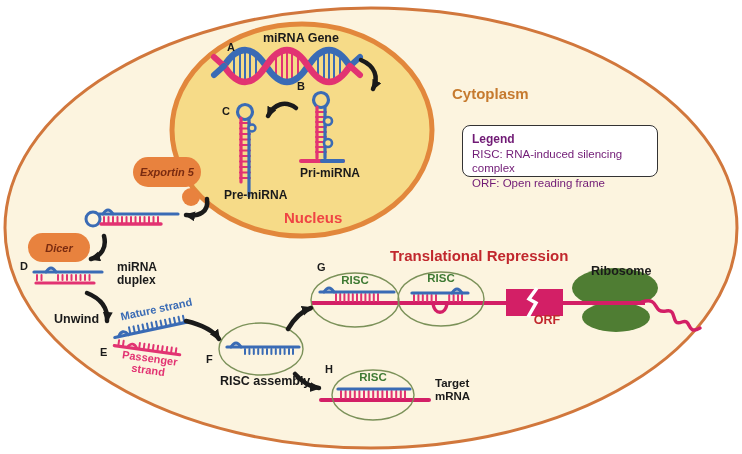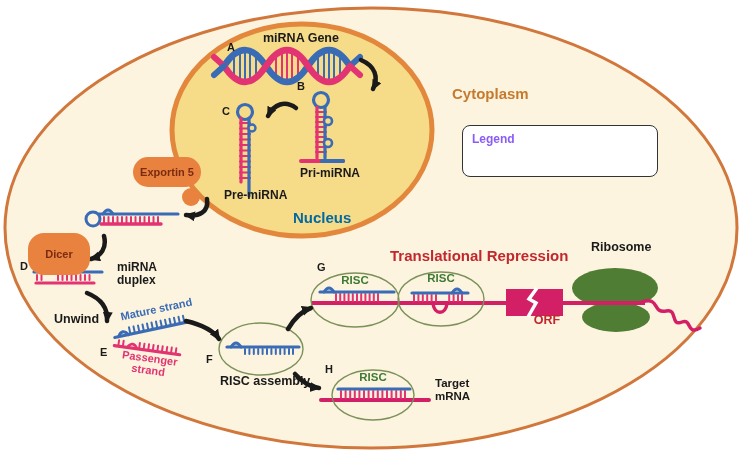--- a/index.html
+++ b/index.html
@@ -4,32 +4,32 @@
 <style>
   html,body{margin:0;padding:0;background:#ffffff;}
   .stage{
     position:relative;width:742px;height:454px;overflow:hidden;
     background:#ffffff;font-family:"Liberation Sans",sans-serif;
   }
   .stage svg{position:absolute;left:0;top:0;}
   .lbl{position:absolute;font-weight:bold;color:#1a1a1a;white-space:nowrap;line-height:1.12;}
   .step{font-size:11px;}
   .region{font-size:15px;color:#c67a2e;}
-  .nucleus-lbl{color:#0369a1;margin-left:9px;}
+  .nucleus-lbl{color:#ef4444;}
   .red{color:#c1272d;margin-left:12px;}
   .green{color:#3e7a33;}
   .blob{
     position:absolute;background:#e8823e;border-radius:16px;
     display:flex;align-items:center;justify-content:center;
-    color:#7a2b10;font-weight:bold;font-size:11px;
+    color:#7a2b10;font-weight:bold;font-size:11px;font-style:italic;
   }
   .legend-box{
     position:absolute;left:462px;top:125px;width:196px;height:52px;
     background:#ffffff;border:1.5px solid #333;border-radius:8px;
-    padding:6px 9px;box-sizing:border-box;color:#8b5cf6;
+    padding:6px 9px;box-sizing:border-box;color:#701a75;
   }
   .legend-box .t{font-weight:bold;font-size:12px;margin-bottom:1px;}
   .legend-box .l{font-size:11.5px;line-height:1.25;}
   .two-line span{display:block;}
   .ctr{text-align:center;}
 </style>
 </head>
 <body>
 
 <div class="stage">
@@ -157,21 +157,21 @@
       <path d="M87,293 C102,299 108,309 107,321" marker-end="url(#ah)"></path>
       <path d="M186,321 C203,325 213,330 219,339" marker-end="url(#ah)"></path>
       <path d="M288,329 C295,317 302,311 311,308" marker-end="url(#ah)"></path>
       <path d="M295,374 C303,383 310,387 319,388" marker-end="url(#ah)"></path>
     </g>
   </svg>
 
   <div class="blob" style="left:133px;top:157px;width:68px;height:30px;">
     <span>Exportin 5</span>
   </div>
-  <div class="blob" style="left:28px;top:233px;width:62px;height:42px;">
+  <div class="blob" style="left:28px;top:233px;width:62px;height:29px;">
     <span>Dicer</span>
   </div>
 
   <div class="lbl region" style="left:452px;top:42px;margin-top:44px;">Cytoplasm</div>
   <div class="lbl region nucleus-lbl" style="left:284px;top:210px;">Nucleus</div>
 
   <div class="lbl" style="left:263px;top:31px;font-size:12.5px;">miRNA Gene</div>
   <div class="lbl" style="left:300px;top:167px;font-size:12px;">Pri-miRNA</div>
   <div class="lbl" style="left:224px;top:189px;font-size:12px;">Pre-miRNA</div>
 
@@ -196,23 +196,25 @@
   </div>
   <div class="lbl" style="left:220px;top:374px;font-size:12.5px;">RISC assembly</div>
 
   <div class="lbl green ctr" style="left:333px;top:274px;width:44px;font-size:11.5px;">RISC</div>
   <div class="lbl green ctr" style="left:419px;top:272px;width:44px;font-size:11.5px;">RISC</div>
   <div class="lbl green ctr" style="left:351px;top:371px;width:44px;font-size:11.5px;">RISC</div>
 
   <div class="lbl red" style="left:378px;top:248px;font-size:15px;">Translational Repression</div>
 
   <div class="lbl red ctr" style="left:518px;top:313px;width:34px;font-size:12.5px;">ORF</div>
-  <div class="lbl" style="left:591px;top:240px;font-size:12.5px;">Ribosome</div>
+  <div class="lbl" style="left:591px;top:264px;font-size:12.5px;">Ribosome</div>
   <div class="lbl two-line" style="left:435px;top:377px;font-size:11.5px;">
     <span>Target</span>
     <span>mRNA</span>
   </div>
 
   <div class="legend-box">
     <div class="t">Legend</div>
+    <div class="l">RISC: RNA-induced silencing complex</div>
+    <div class="l">ORF: Open reading frame</div>
   </div>
 
 </div>
 
 </body></html>

